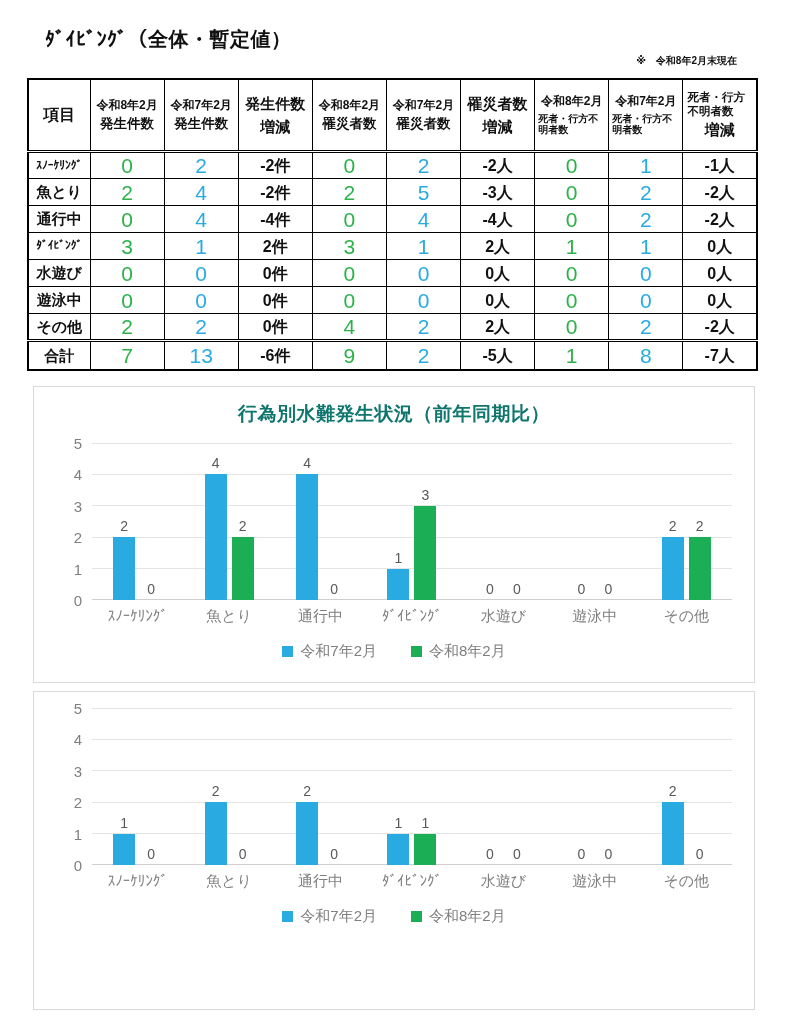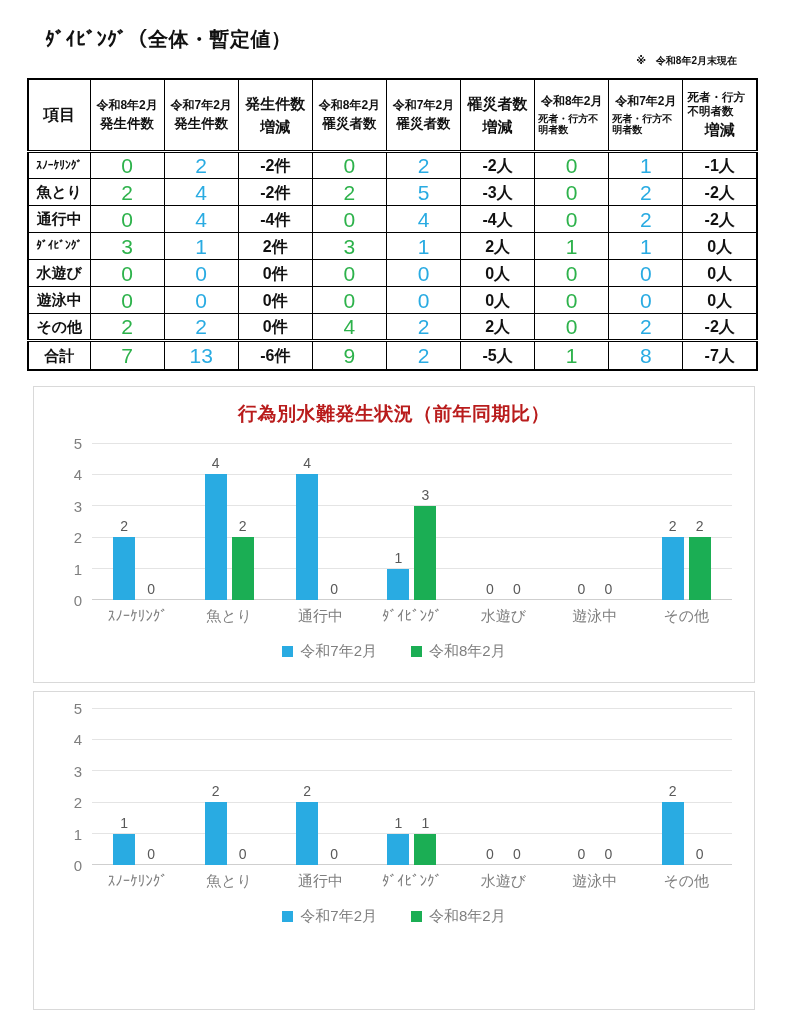--- a/index.html
+++ b/index.html
@@ -27,21 +27,21 @@
   td.c-current{color:#2db24b;}
   td.c-previous{color:#29abe2;}
   td.c-diff{color:#111;font-size:16px;font-weight:600;}
   tr.total-row{height:29px;}
   tr.total-row th,tr.total-row td{border-top:3px double #000;}
 
   
   .chart-box{position:absolute;left:33px;width:722px;border:1px solid #d9d9d9;background:#fff;box-sizing:border-box;}
   .chart-box.c1{top:386px;height:297px;}
   .chart-box.c2{top:691px;height:319px;}
-  .chart-title{text-align:center;font-size:19px;font-weight:bold;color:#b91c1c;letter-spacing:.5px;}
+  .chart-title{text-align:center;font-size:19px;font-weight:bold;color:#0f766e;letter-spacing:.5px;}
   .c1 .chart-title{margin-top:14px;}
   .c2 .chart-title{margin-top:22px;}
   .plot-wrap{margin:16px 22px 0 58px;}
   .plot{position:relative;height:157px;}
   .gridline{position:absolute;left:0;right:0;height:1px;background:#e4e4e4;}
   .gridline.base{background:#cfcfcf;}
   .ytick{position:absolute;left:-36px;width:26px;text-align:right;font-size:15px;color:#7f7f7f;}
   .slots{position:absolute;inset:0;display:flex;}
   .slot{flex:1;display:flex;align-items:flex-end;justify-content:center;gap:5px;height:100%;}
   .barcol{display:flex;flex-direction:column;justify-content:flex-end;align-items:center;width:22px;height:100%;}

